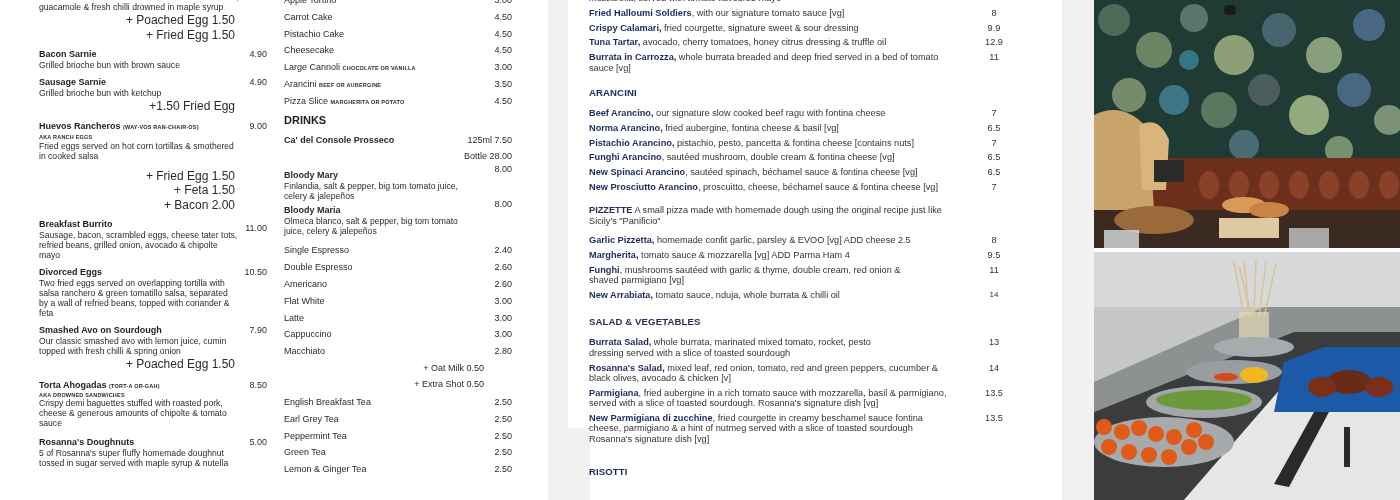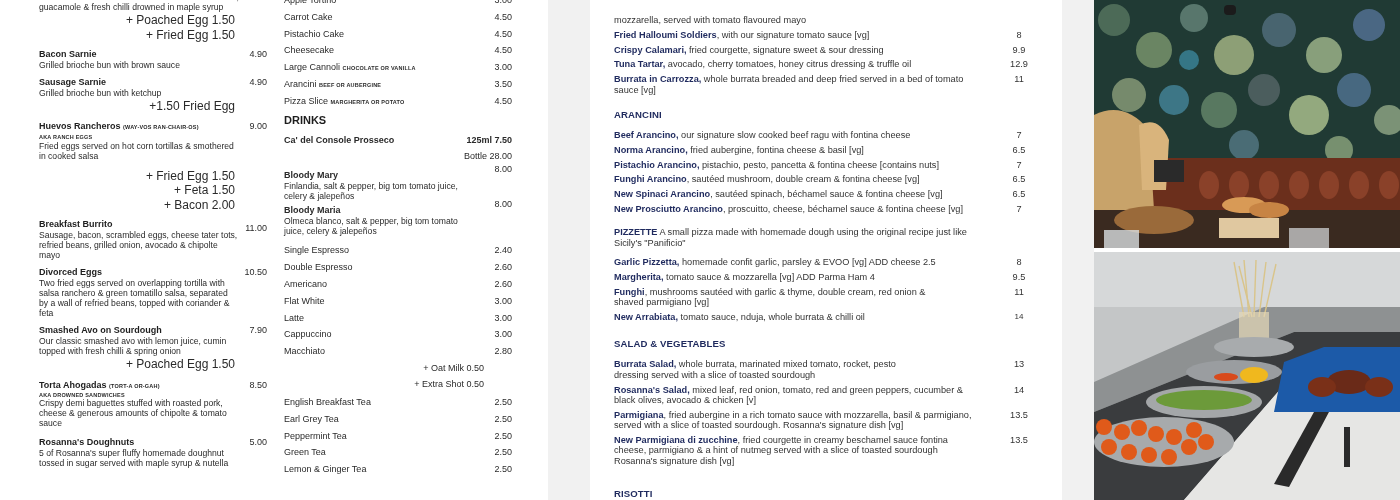--- a/index.html
+++ b/index.html
@@ -2,21 +2,21 @@
 <html><head>
   <meta charset="utf-8">
   <style>
     * { box-sizing: border-box; margin: 0; padding: 0; }
     html, body { width: 1400px; height: 500px; overflow: hidden; background: #ffffff; }
     body { position: relative; font-family: "Liberation Sans", sans-serif; color: #2a2a2a; }
 
     
     .page-left { position: absolute; left: 0; top: 0; width: 548px; height: 500px; background: #ffffff; }
     .gutter-left { position: absolute; left: 548px; top: 0; width: 42px; height: 500px; background: #f1f1f1; }
-    .page-mid { position: absolute; left: 593px; top: 0; width: 472px; height: 428px; background: #ffffff; margin-top: 22px; }
+    .page-mid { position: absolute; left: 568px; top: 0; width: 472px; height: 428px; background: #ffffff; }
     .gutter-right { position: absolute; left: 1062px; top: 0; width: 32px; height: 500px; background: #f1f1f1; }
     .photos { position: absolute; left: 1094px; top: 0; width: 306px; height: 500px; background: #ffffff; }
 
     .col1 { position: absolute; left: 39px; top: -8px; width: 228px; }
     .col2 { position: absolute; left: 284px; top: -8px; width: 230px; }
 
     .bitem { position: relative; margin-bottom: 7px; }
     .bname { font-weight: bold; font-size: 9px; line-height: 11px; color: #1e1e1e; }
     .bname .note { font-size: 5.5px; font-weight: bold; letter-spacing: 0.2px; }
     .aka { font-size: 5.5px; font-weight: bold; line-height: 8px; letter-spacing: 0.2px; }
@@ -129,21 +129,21 @@
     <div class="dline"><span>Apple Tortino</span><span class="price">3.00</span></div>
     <div class="dline"><span>Carrot Cake</span><span class="price">4.50</span></div>
     <div class="dline"><span>Pistachio Cake</span><span class="price">4.50</span></div>
     <div class="dline"><span>Cheesecake</span><span class="price">4.50</span></div>
     <div class="dline"><span>Large Cannoli</span> <span class="small">CHOCOLATE OR VANILLA</span><span class="price">3.00</span></div>
     <div class="dline"><span>Arancini</span> <span class="small">BEEF OR AUBERGINE</span><span class="price">3.50</span></div>
     <div class="dline"><span>Pizza Slice</span> <span class="small">MARGHERITA OR POTATO</span><span class="price">4.50</span></div>
 
     <div class="drinks-title">DRINKS</div>
 
-    <div class="dline" style="font-weight:bold"><span>Ca' del Console Prosseco</span><span class="price" style="font-weight:bold">125ml 7.50</span></div>
+    <div class="dline" style="font-weight:bold"><span>Ca' del Console Prosseco</span><span class="price" style="font-weight:normal">125ml 7.50</span></div>
     <div class="dright" style="margin-bottom:6px">Bottle 28.00</div>
 
     <div class="ditem">
       <div class="dname">Bloody Mary</div>
       <div class="ddesc">Finlandia, salt &amp; pepper, big tom tomato juice, celery &amp; jalepeños</div>
       <div class="price" style="top:-6px">8.00</div>
     </div>
     <div class="ditem" style="margin-bottom:6px">
       <div class="dname">Bloody Maria</div>
       <div class="ddesc">Olmeca blanco, salt &amp; pepper, big tom tomato juice, celery &amp; jalepeños</div>

